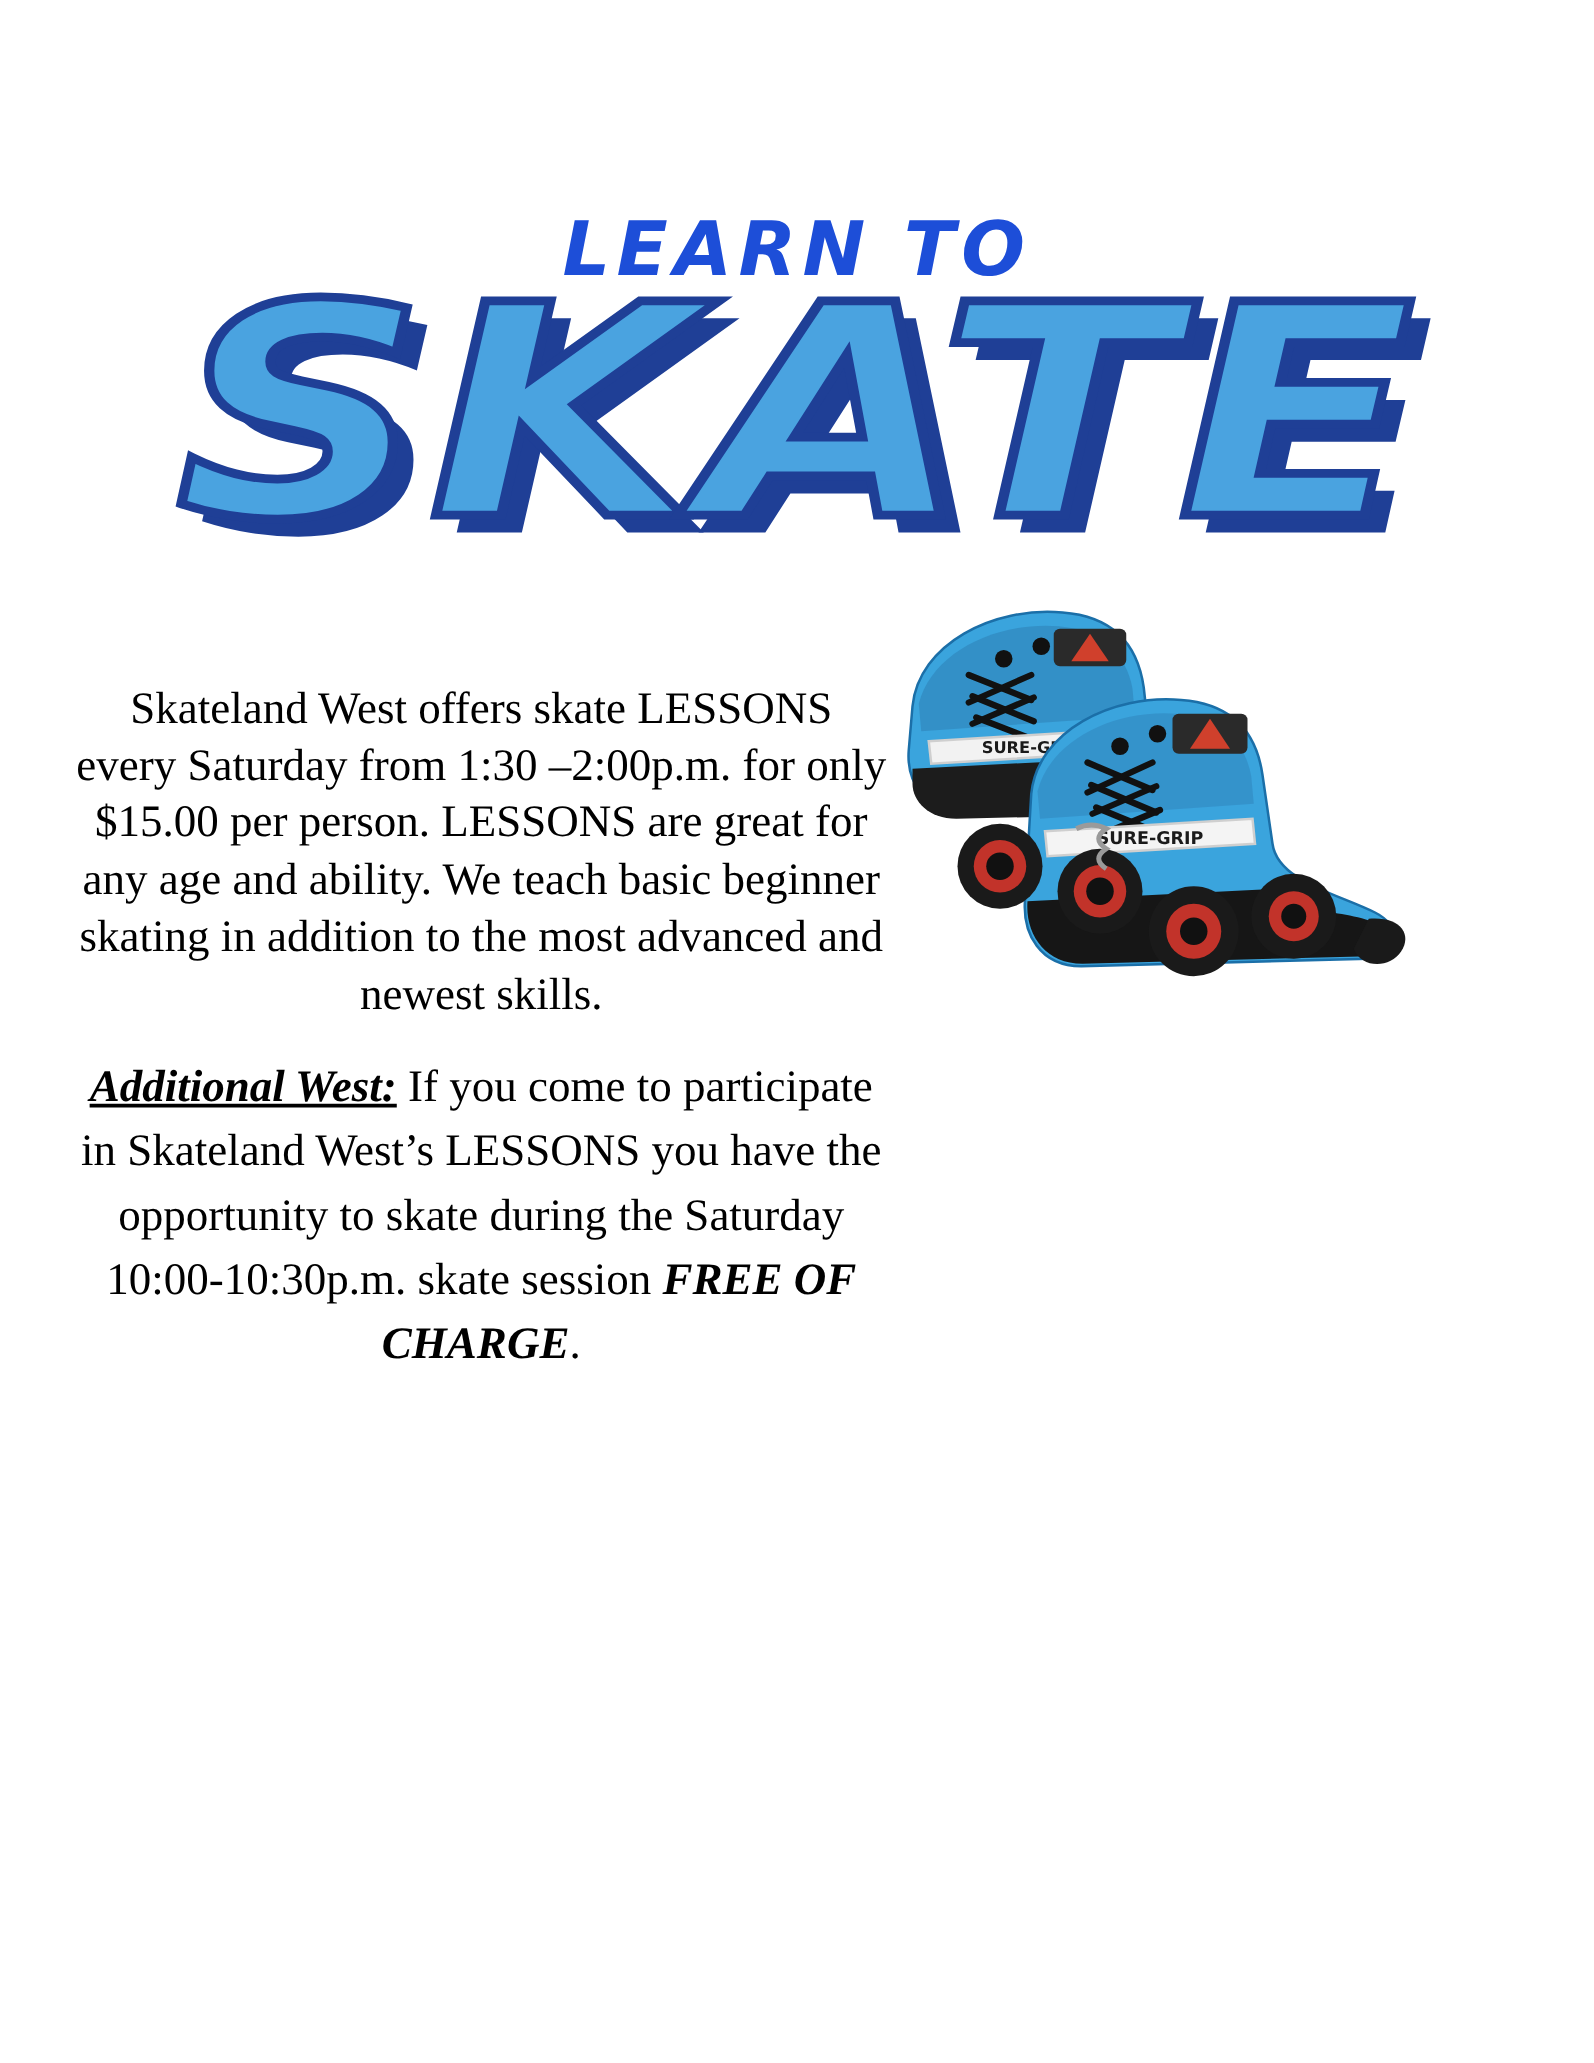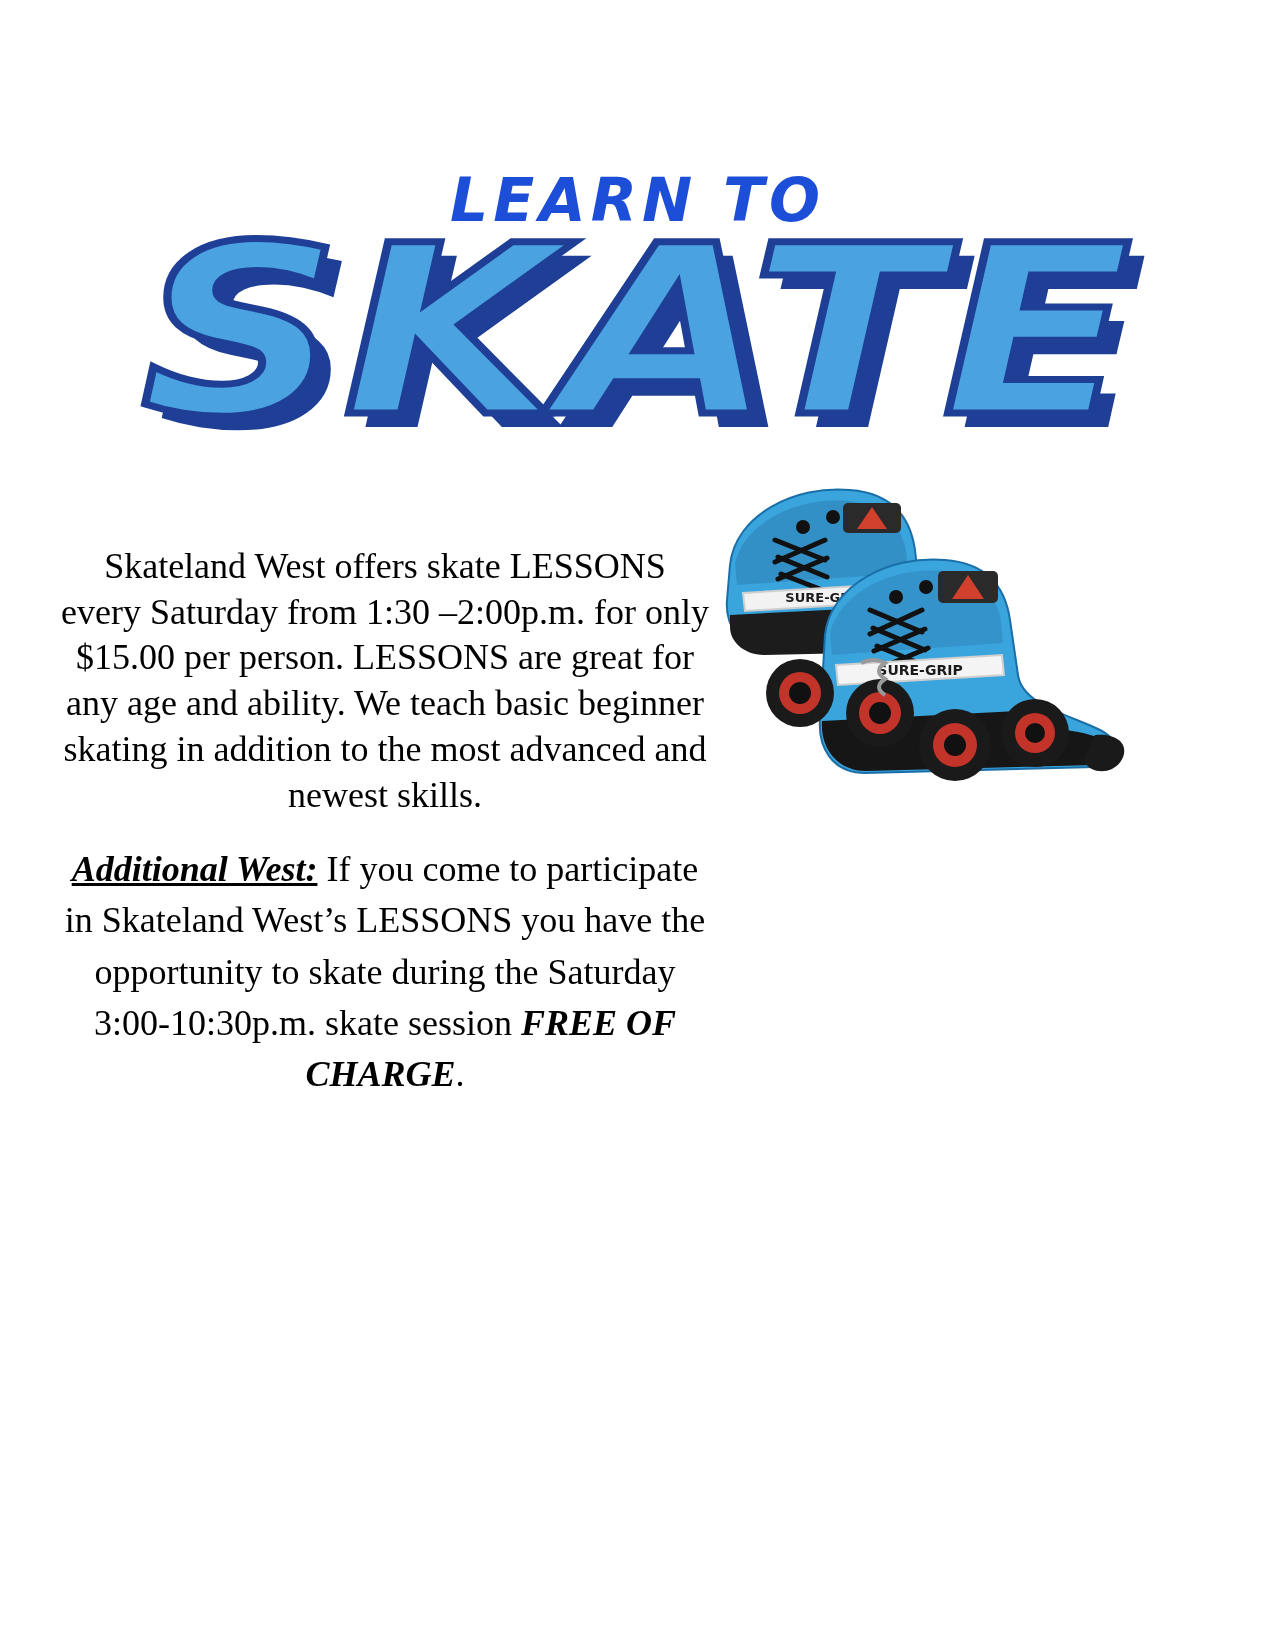--- a/index.html
+++ b/index.html
@@ -193,15 +193,15 @@
   <path d="M420 290 C445 288 455 302 446 316 C437 330 414 330 408 314 Z" fill="#1a1a1a"></path>
 
   <g stroke="#9a9a9a" stroke-width="4" fill="none">
     <path d="M186 218 q12 -6 24 0 q-12 8 0 16 q-12 8 0 16"></path>
   </g>
 </svg>
 
 <div class="copy">
   <p>Skateland West offers skate LESSONS every Saturday from 1:30 –2:00p.m. for only $15.00 per person. LESSONS are great for any age and ability.  We teach basic beginner skating in addition to the most advanced and newest skills.</p>
   <p class="para2">
-    <span class="perk">Additional West:</span><span>  If you come to participate in Skateland West’s LESSONS you have the opportunity to skate during the Saturday 3:00-10:30p.m. skate session </span><span class="free">FREE OF CHARGE</span><span>.</span>
+    <span class="perk">Additional West:</span><span>  If you come to participate in Skateland West’s LESSONS you have the opportunity to skate during the Saturday 10:00-10:30p.m. skate session </span><span class="free">FREE OF CHARGE</span><span>.</span>
   </p>
 </div>
 
 </body></html>

